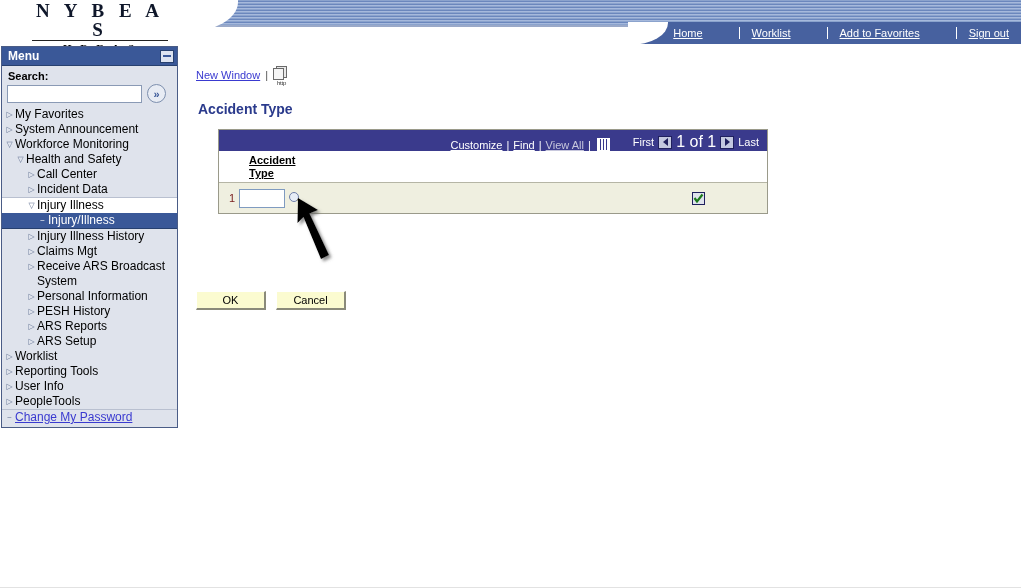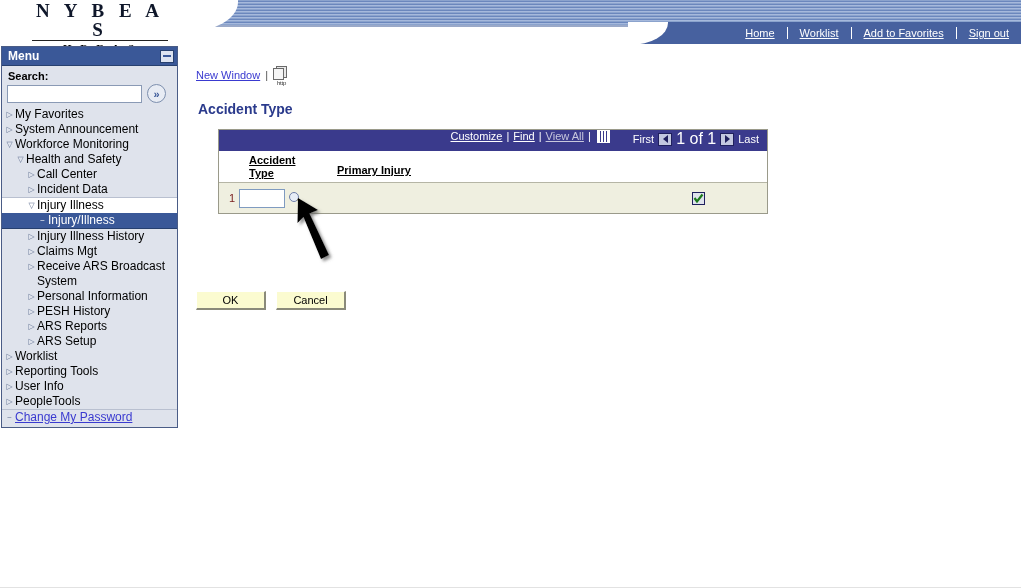--- a/index.html
+++ b/index.html
@@ -53,21 +53,21 @@
     font-family: "Liberation Serif", serif;
     font-size: 11px; font-weight: 700; color: #000;
     letter-spacing: 3px; line-height: 12px;
     border-bottom: 1px solid #222; margin-top: 1px;
   }
 
   
   .navbar {
     position: absolute; left: 636px; top: 22px; width: 385px; height: 22px;
     background: #47619f;
-    display: flex; align-items: center; justify-content: flex-end;
+    display: flex; align-items: center; justify-content: flex-end; gap: 24px;
   }
   .navbar-curve {
     position: absolute; left: 628px; top: 22px; width: 40px; height: 23px;
     background: #ffffff;
     border-bottom-right-radius: 38px 22px;
   }
   .navlink {
     color: #ffffff; font-size: 11px; text-decoration: underline;
     padding: 0 12px; white-space: nowrap; cursor: pointer;
     border-left: 1px solid #ffffff; line-height: 12px;
@@ -175,21 +175,21 @@
     font-size: 14px; font-weight: 700; color: #2a3a8c;
   }
 
   
   .grid {
     position: absolute; left: 22px; top: 71px; width: 550px;
     border: 1px solid #9a9a8a; background: #fff;
   }
   .grid-head {
     height: 21px; background: #3a3a8c;
-    display: flex; align-items: flex-start; justify-content: flex-end;
+    display: flex; align-items: flex-end; justify-content: flex-end;
     padding-right: 4px; gap: 0;
   }
   .gh-link {
     color: #fff; font-size: 11px; text-decoration: underline;
     cursor: pointer; white-space: nowrap;
   }
   .gh-plain {
     color: #c8c8dd; font-size: 11px; text-decoration: underline;
     cursor: pointer; white-space: nowrap;
   }
@@ -444,21 +444,20 @@
             </span>
           <span class="lbl">Last</span>
         </span>
       </div>
 
       <div class="col-head">
         <span class="ch ch-accident">
           <span>Accident</span><br>
           <span>Type</span>
         </span>
-        <span class="ch ch-primary">Primary Injury</span>
       </div>
 
       <div class="grid-row">
         <span class="row-num">1</span>
         <span class="row-input-cell">
           <input class="row-input" type="text" value="" style="">
           <span class="lookup-icon">
             <span class="lens"></span>
               <span class="handle"></span>
           </span>

